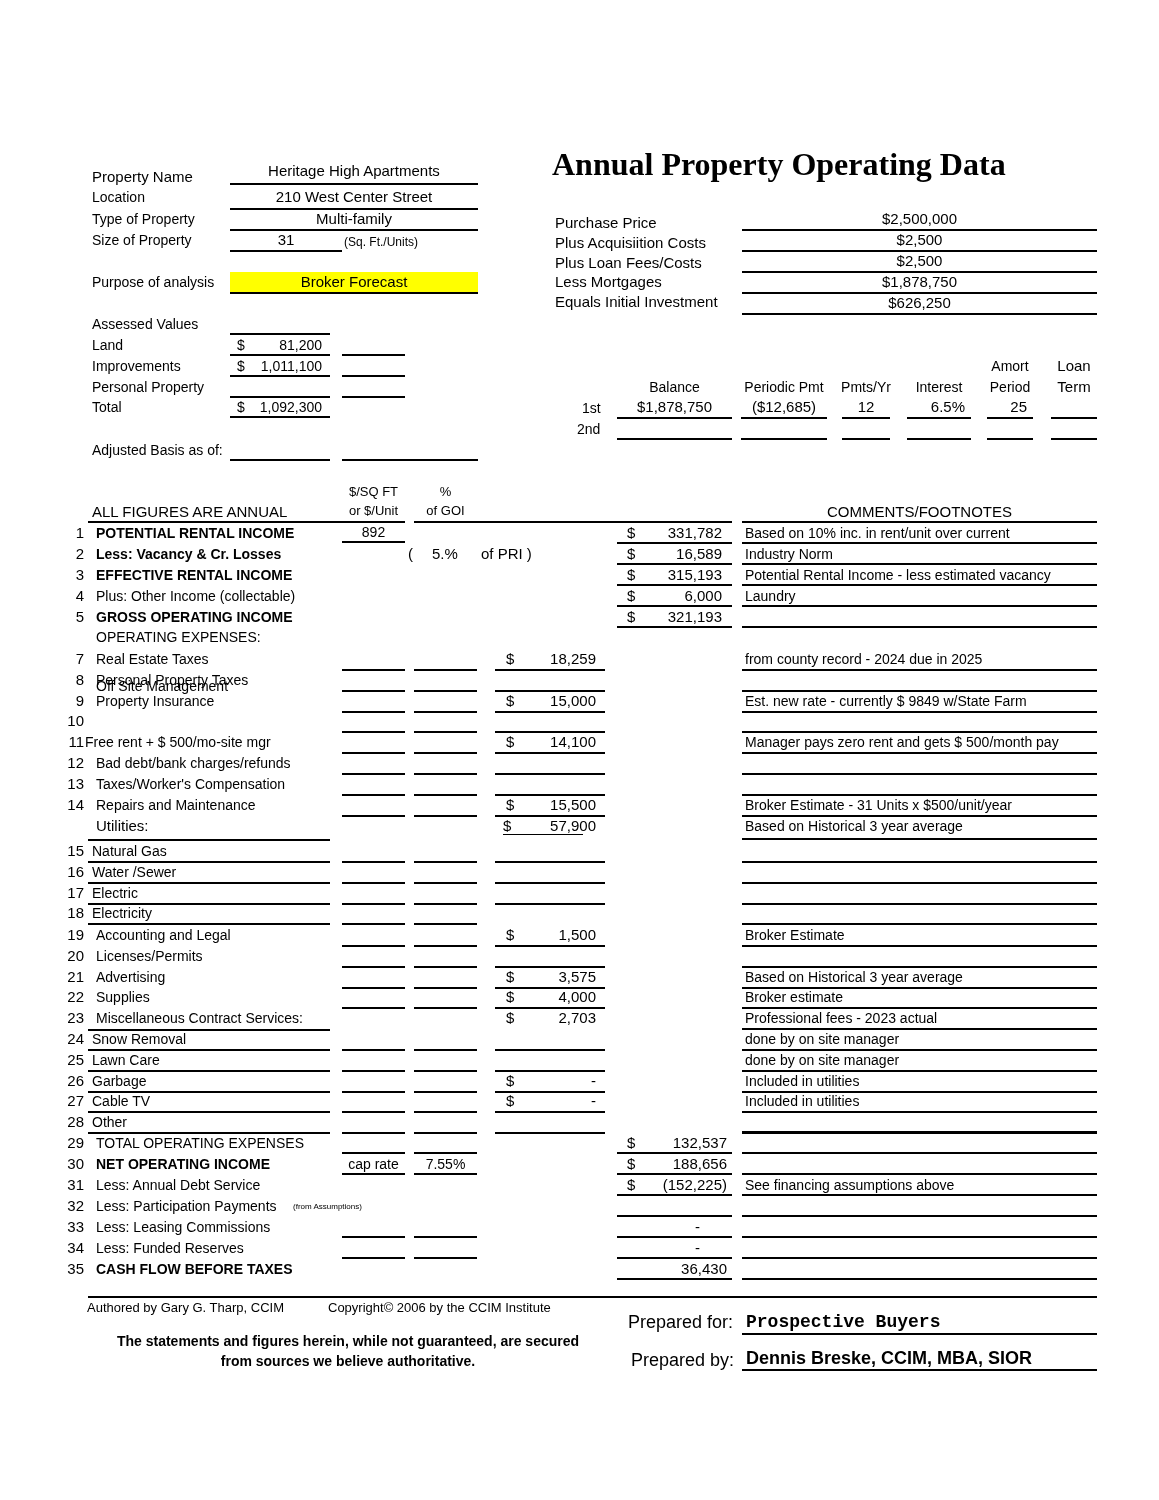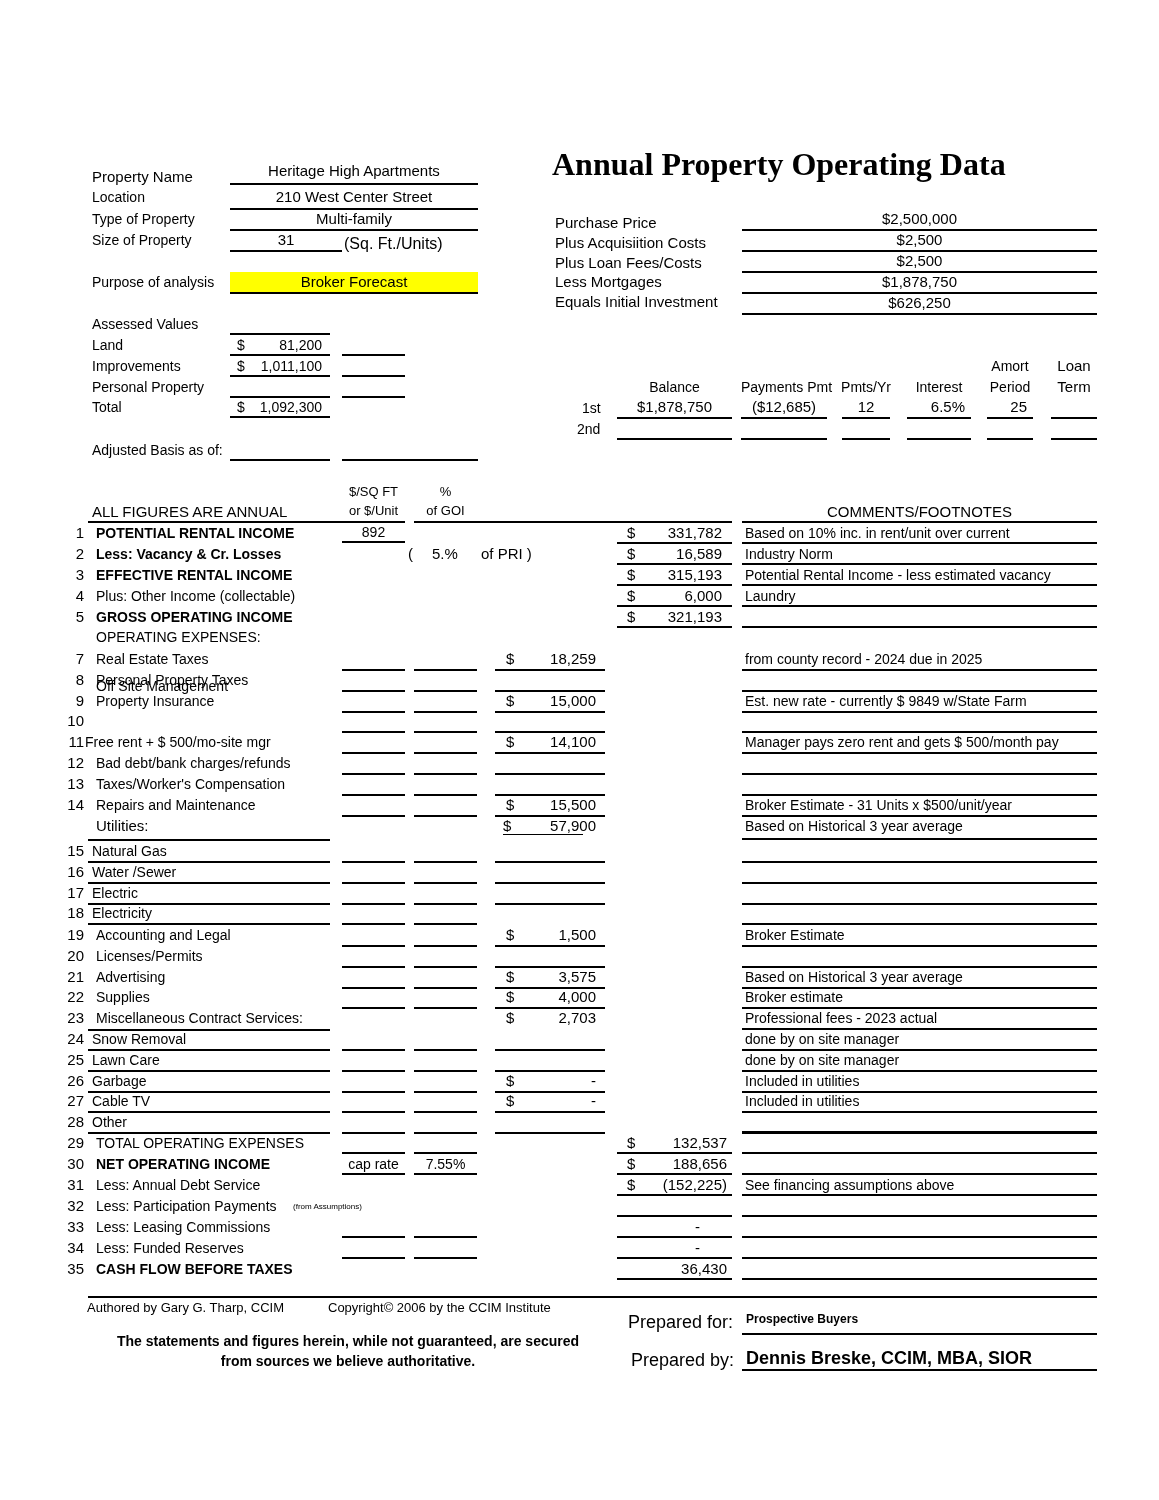--- a/index.html
+++ b/index.html
@@ -2,21 +2,21 @@
 <html><head>
 <meta charset="utf-8">
 <style>
   * { box-sizing: border-box; margin: 0; padding: 0; }
   html, body { width: 1159px; height: 1500px; background: #ffffff; }
   body { position: relative; font-family: "Liberation Sans", sans-serif; color: #000; overflow: hidden; }
   .abs { position: absolute; white-space: nowrap; }
   .t15 { font-size: 15px; }
   .t14 { font-size: 14px; }
   .t13 { font-size: 13px; }
-  .t12 { font-size: 16px; }
+  .t12 { font-size: 12px; }
   .t10 { font-size: 10px; }
   .b { font-weight: bold; }
   .line { position: absolute; height: 2px; background: #000; }
   .c { text-align: center; }
   .r { text-align: right; }
   .title { font-family: "Liberation Serif", serif; font-weight: bold; font-size: 32px; }
   .hl { background: #ffff00; }
 </style>
 </head>
 <body>
@@ -88,21 +88,21 @@
 <div class="abs t15 c" style="left:742px;top:273px;width:355px;">$1,878,750</div>
 <div class="line" style="left:742px;top:292px;width:355px;"></div>
 
 <div class="abs t15" style="left:555px;top:293px;">Equals Initial Investment</div>
 <div class="abs t15 c" style="left:742px;top:294px;width:355px;">$626,250</div>
 <div class="line" style="left:742px;top:313px;width:355px;"></div>
 
 <div class="abs t14 c" style="left:987px;top:358px;width:46px;">Amort</div>
 <div class="abs t15 c" style="left:1051px;top:357px;width:46px;">Loan</div>
 <div class="abs t14 c" style="left:617px;top:379px;width:115px;">Balance</div>
-<div class="abs t14 c" style="left:741px;top:379px;width:86px;">Payments Pmt</div>
+<div class="abs t14 c" style="left:741px;top:379px;width:86px;">Periodic Pmt</div>
 <div class="abs t14 c" style="left:840px;top:379px;width:52px;">Pmts/Yr</div>
 <div class="abs t14 c" style="left:907px;top:379px;width:64px;">Interest</div>
 <div class="abs t14 c" style="left:987px;top:379px;width:46px;">Period</div>
 <div class="abs t15 c" style="left:1051px;top:378px;width:46px;">Term</div>
 
 <div class="abs t14" style="left:582px;top:400px;">1st</div>
 <div class="abs t15 c" style="left:617px;top:398px;width:115px;">$1,878,750</div>
 <div class="abs t15 c" style="left:741px;top:398px;width:86px;">($12,685)</div>
 <div class="abs t15 c" style="left:842px;top:398px;width:48px;">12</div>
 <div class="abs t15 r" style="left:907px;top:398px;width:58px;">6.5%</div>
@@ -156,21 +156,21 @@
 <div class="abs t14 c" style="left:414px;top:1156px;width:63px;">7.55%</div>
 <div class="abs t10" style="left:293px;top:1202px;font-size:8px;">(from Assumptions)</div>
 
 <div class="line" style="left:88px;top:1296px;width:1009px;"></div>
 <div class="abs t13" style="left:87px;top:1300px;">Authored by Gary G. Tharp, CCIM</div>
 <div class="abs t13" style="left:328px;top:1300px;">Copyright© 2006 by the CCIM Institute</div>
 <div class="abs t14 b c" style="left:88px;top:1333px;width:520px;">The statements and figures herein, while not guaranteed, are secured</div>
 <div class="abs t14 b c" style="left:88px;top:1353px;width:520px;">from sources we believe authoritative.</div>
 
 <div class="abs" style="left:628px;top:1312px;font-size:18px;">Prepared for:</div>
-<div class="abs b" style="left:746px;top:1312px;font-size:12px;">Prospective Buyers</div>
+<div class="abs b" style="left:746px;top:1312px;font-size:18px;font-family:Liberation Mono, monospace;">Prospective Buyers</div>
 <div class="line" style="left:742px;top:1333px;width:355px;"></div>
 
 <div class="abs" style="left:631px;top:1350px;font-size:18px;">Prepared by:</div>
 <div class="abs b" style="left:746px;top:1348px;font-size:18px;">Dennis Breske, CCIM, MBA, SIOR</div>
 <div class="line" style="left:742px;top:1369px;width:355px;"></div>
 
 <div id="rows-container">
     <div class="abs t15 r" style="left:60px;top:524px;width:24px;">1</div>
     <div class="abs t14 b" style="left:96px;top:525px;">POTENTIAL RENTAL INCOME</div>
     <div class="abs t15" style="left:627px;top:524px;">$</div>

